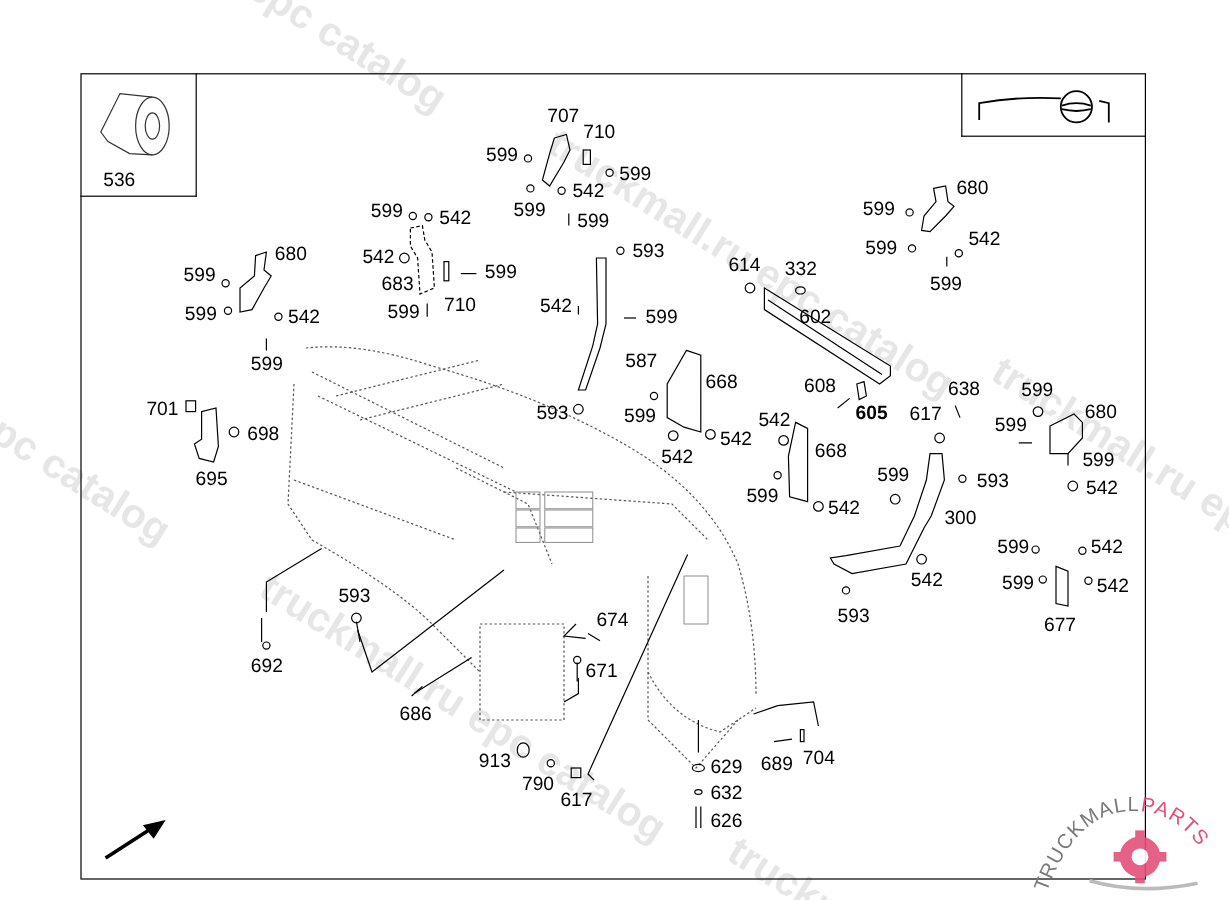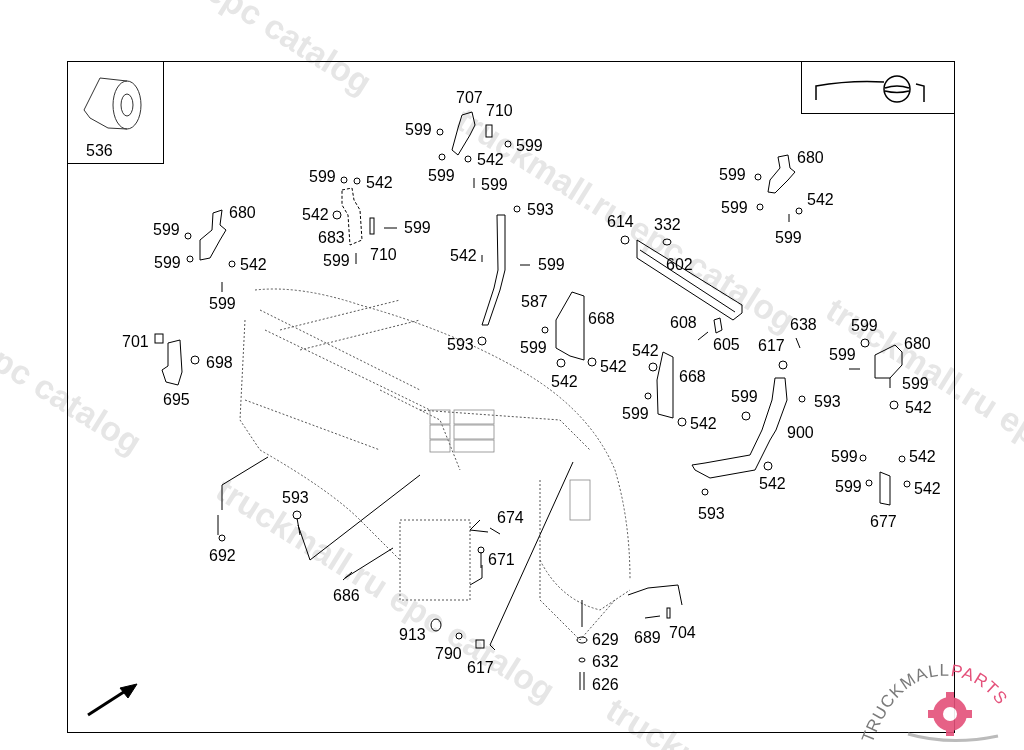--- a/index.html
+++ b/index.html
@@ -200,42 +200,42 @@
 <span class="lbl" style="left:527px;top:202px;">593</span>
 <span class="lbl" style="left:450px;top:248px;">542</span>
 <span class="lbl" style="left:538px;top:257px;">599</span>
 <span class="lbl" style="left:505px;top:294px;margin-left:16px;">587</span>
 <span class="lbl" style="left:447px;top:337px;">593</span>
 
 <span class="lbl" style="left:607px;top:214px;">614</span>
 <span class="lbl" style="left:654px;top:217px;">332</span>
 <span class="lbl" style="left:666px;top:257px;">602</span>
 <span class="lbl" style="left:670px;top:315px;">608</span>
-<span class="lbl" style="left:713px;top:337px;">605</span>
+<span class="lbl" style="left:713px;top:337px;font-weight:bold;">605</span>
 
 <span class="lbl" style="left:719px;top:167px;">599</span>
 <span class="lbl" style="left:797px;top:150px;">680</span>
 <span class="lbl" style="left:721px;top:200px;">599</span>
 <span class="lbl" style="left:807px;top:192px;">542</span>
 <span class="lbl" style="left:775px;top:230px;">599</span>
 
 <span class="lbl" style="left:588px;top:311px;">668</span>
 <span class="lbl" style="left:520px;top:340px;">599</span>
 <span class="lbl" style="left:551px;top:374px;">542</span>
 <span class="lbl" style="left:600px;top:359px;">542</span>
 <span class="lbl" style="left:632px;top:343px;">542</span>
 <span class="lbl" style="left:679px;top:369px;">668</span>
 <span class="lbl" style="left:622px;top:406px;">599</span>
 <span class="lbl" style="left:690px;top:416px;">542</span>
 
 <span class="lbl" style="left:790px;top:317px;">638</span>
 <span class="lbl" style="left:758px;top:338px;">617</span>
 <span class="lbl" style="left:731px;top:389px;">599</span>
 <span class="lbl" style="left:814px;top:394px;">593</span>
-<span class="lbl" style="left:787px;top:425px;">900</span>
+<span class="lbl" style="left:787px;top:425px;">300</span>
 <span class="lbl" style="left:759px;top:476px;">542</span>
 <span class="lbl" style="left:698px;top:506px;">593</span>
 
 <span class="lbl" style="left:851px;top:318px;">599</span>
 <span class="lbl" style="left:904px;top:336px;">680</span>
 <span class="lbl" style="left:829px;top:347px;">599</span>
 <span class="lbl" style="left:902px;top:376px;">599</span>
 <span class="lbl" style="left:905px;top:400px;">542</span>
 
 <span class="lbl" style="left:831px;top:449px;">599</span>

